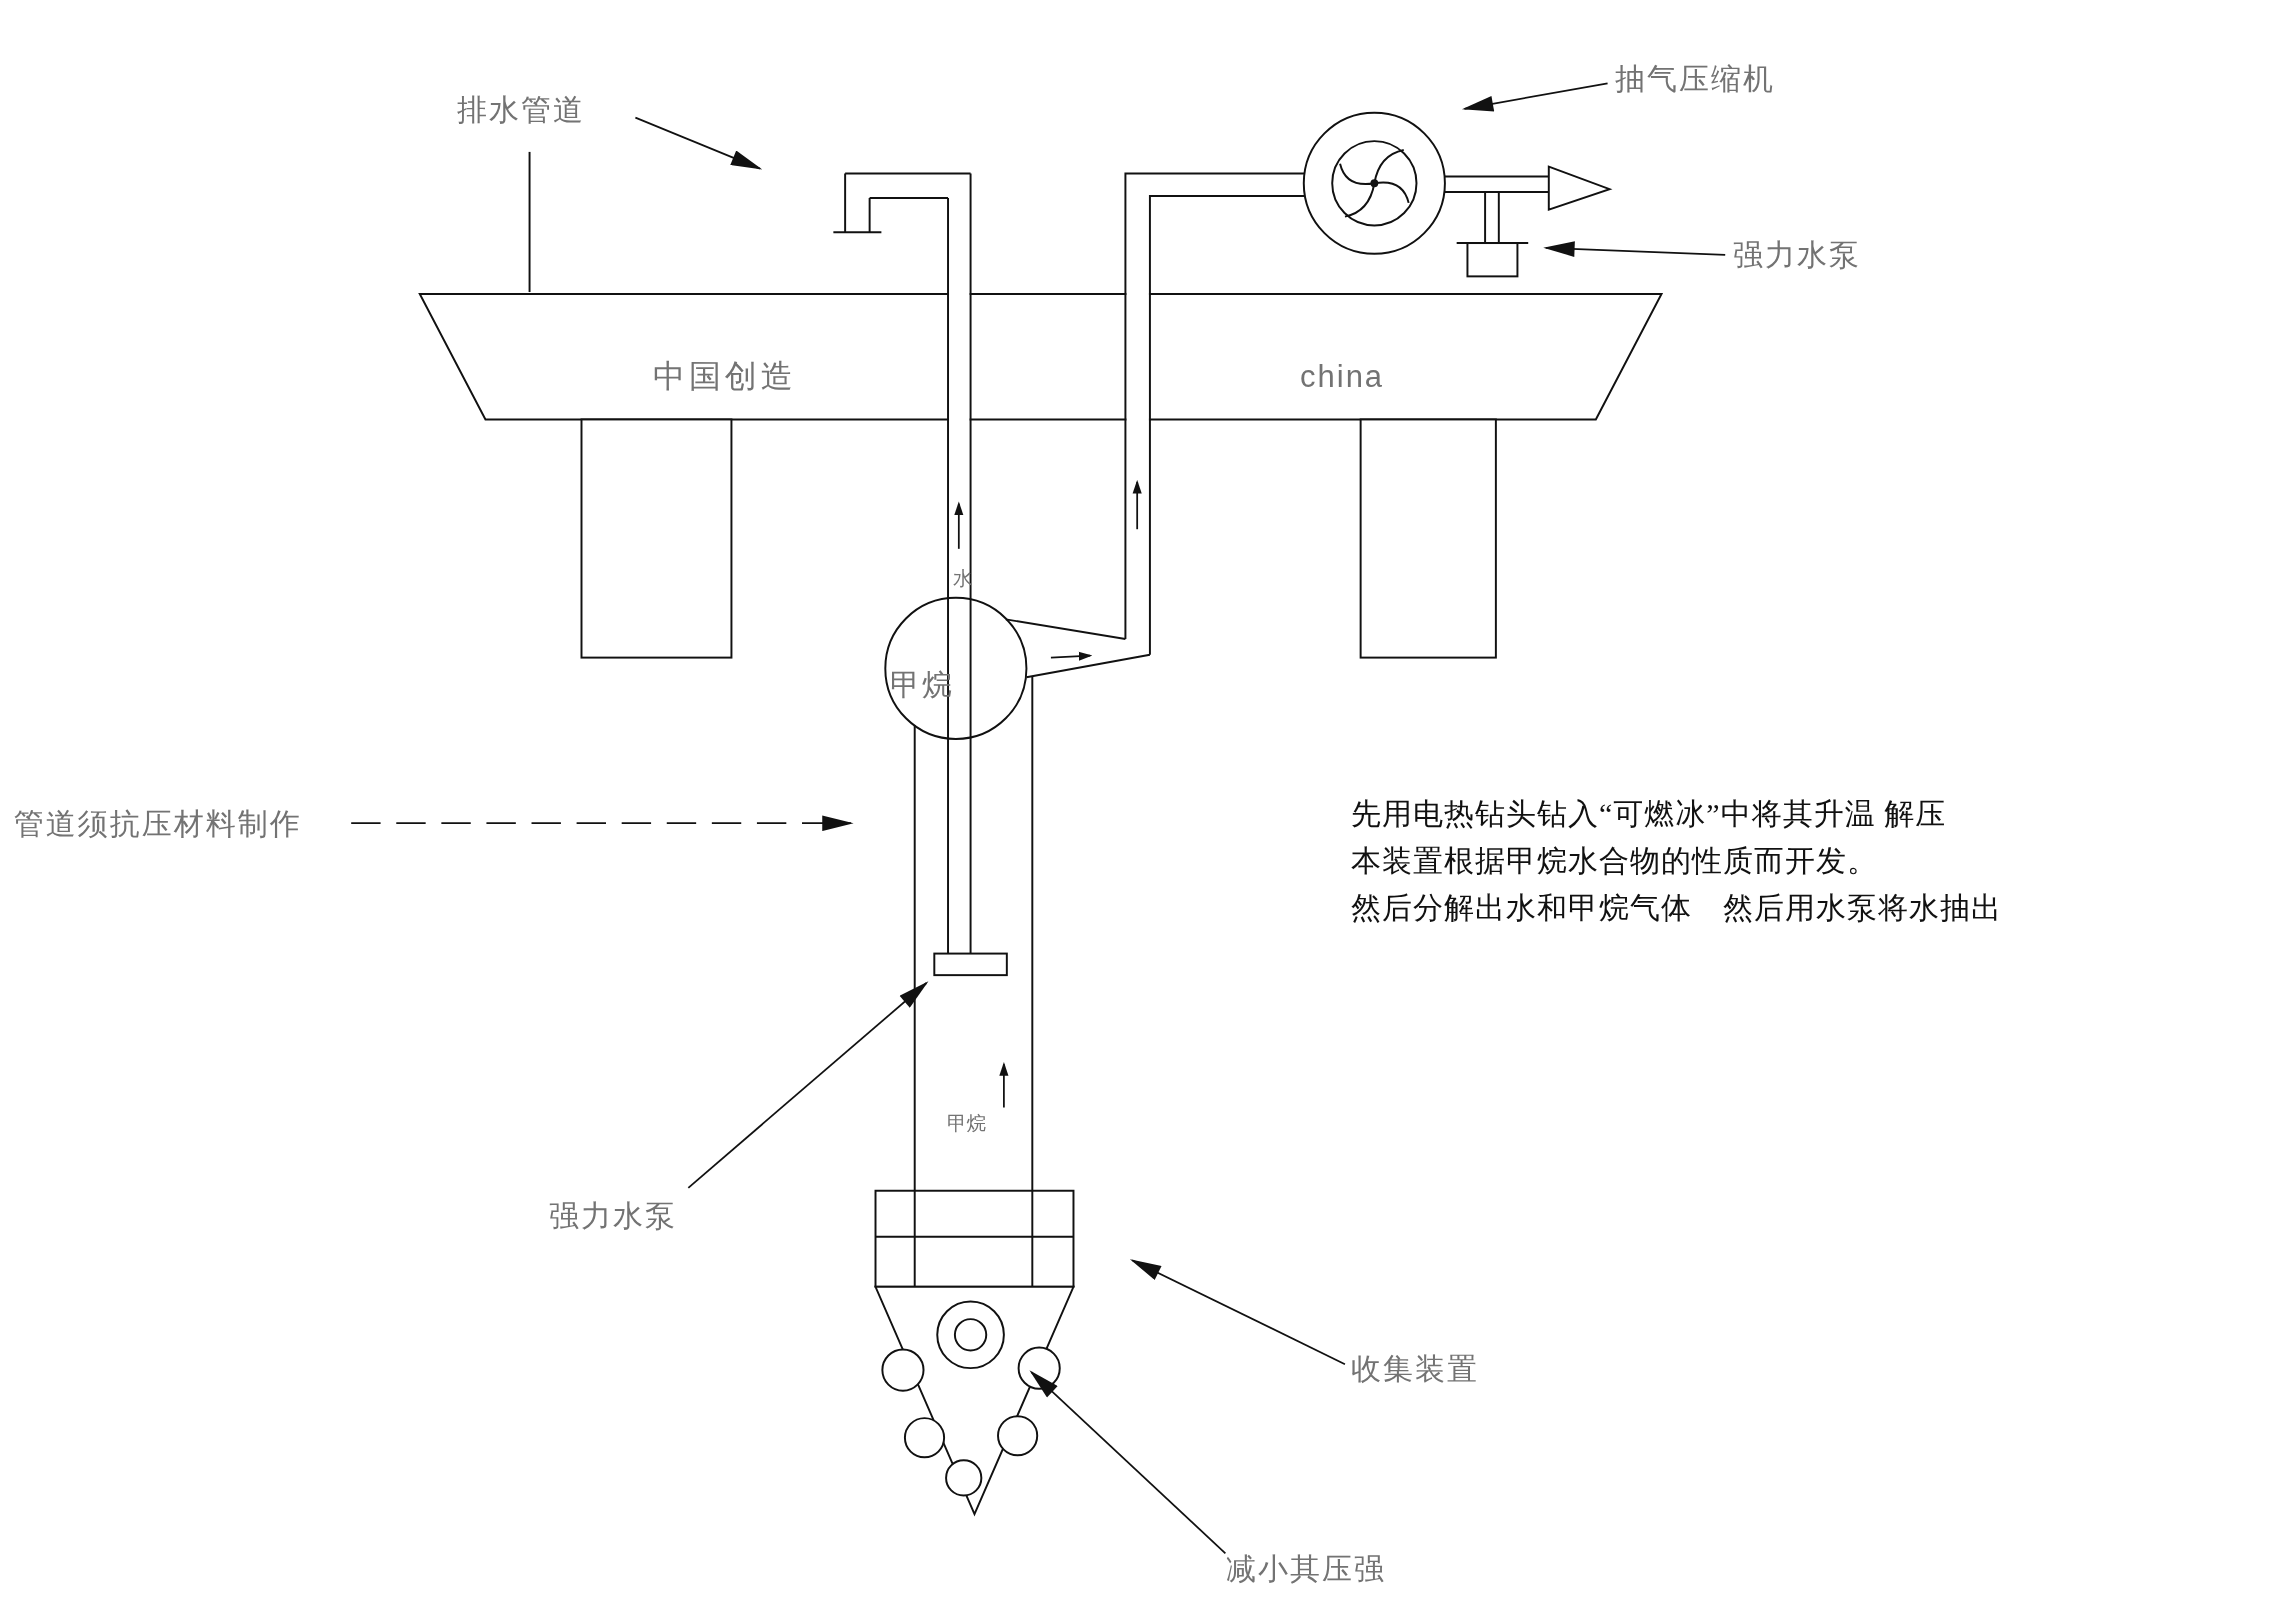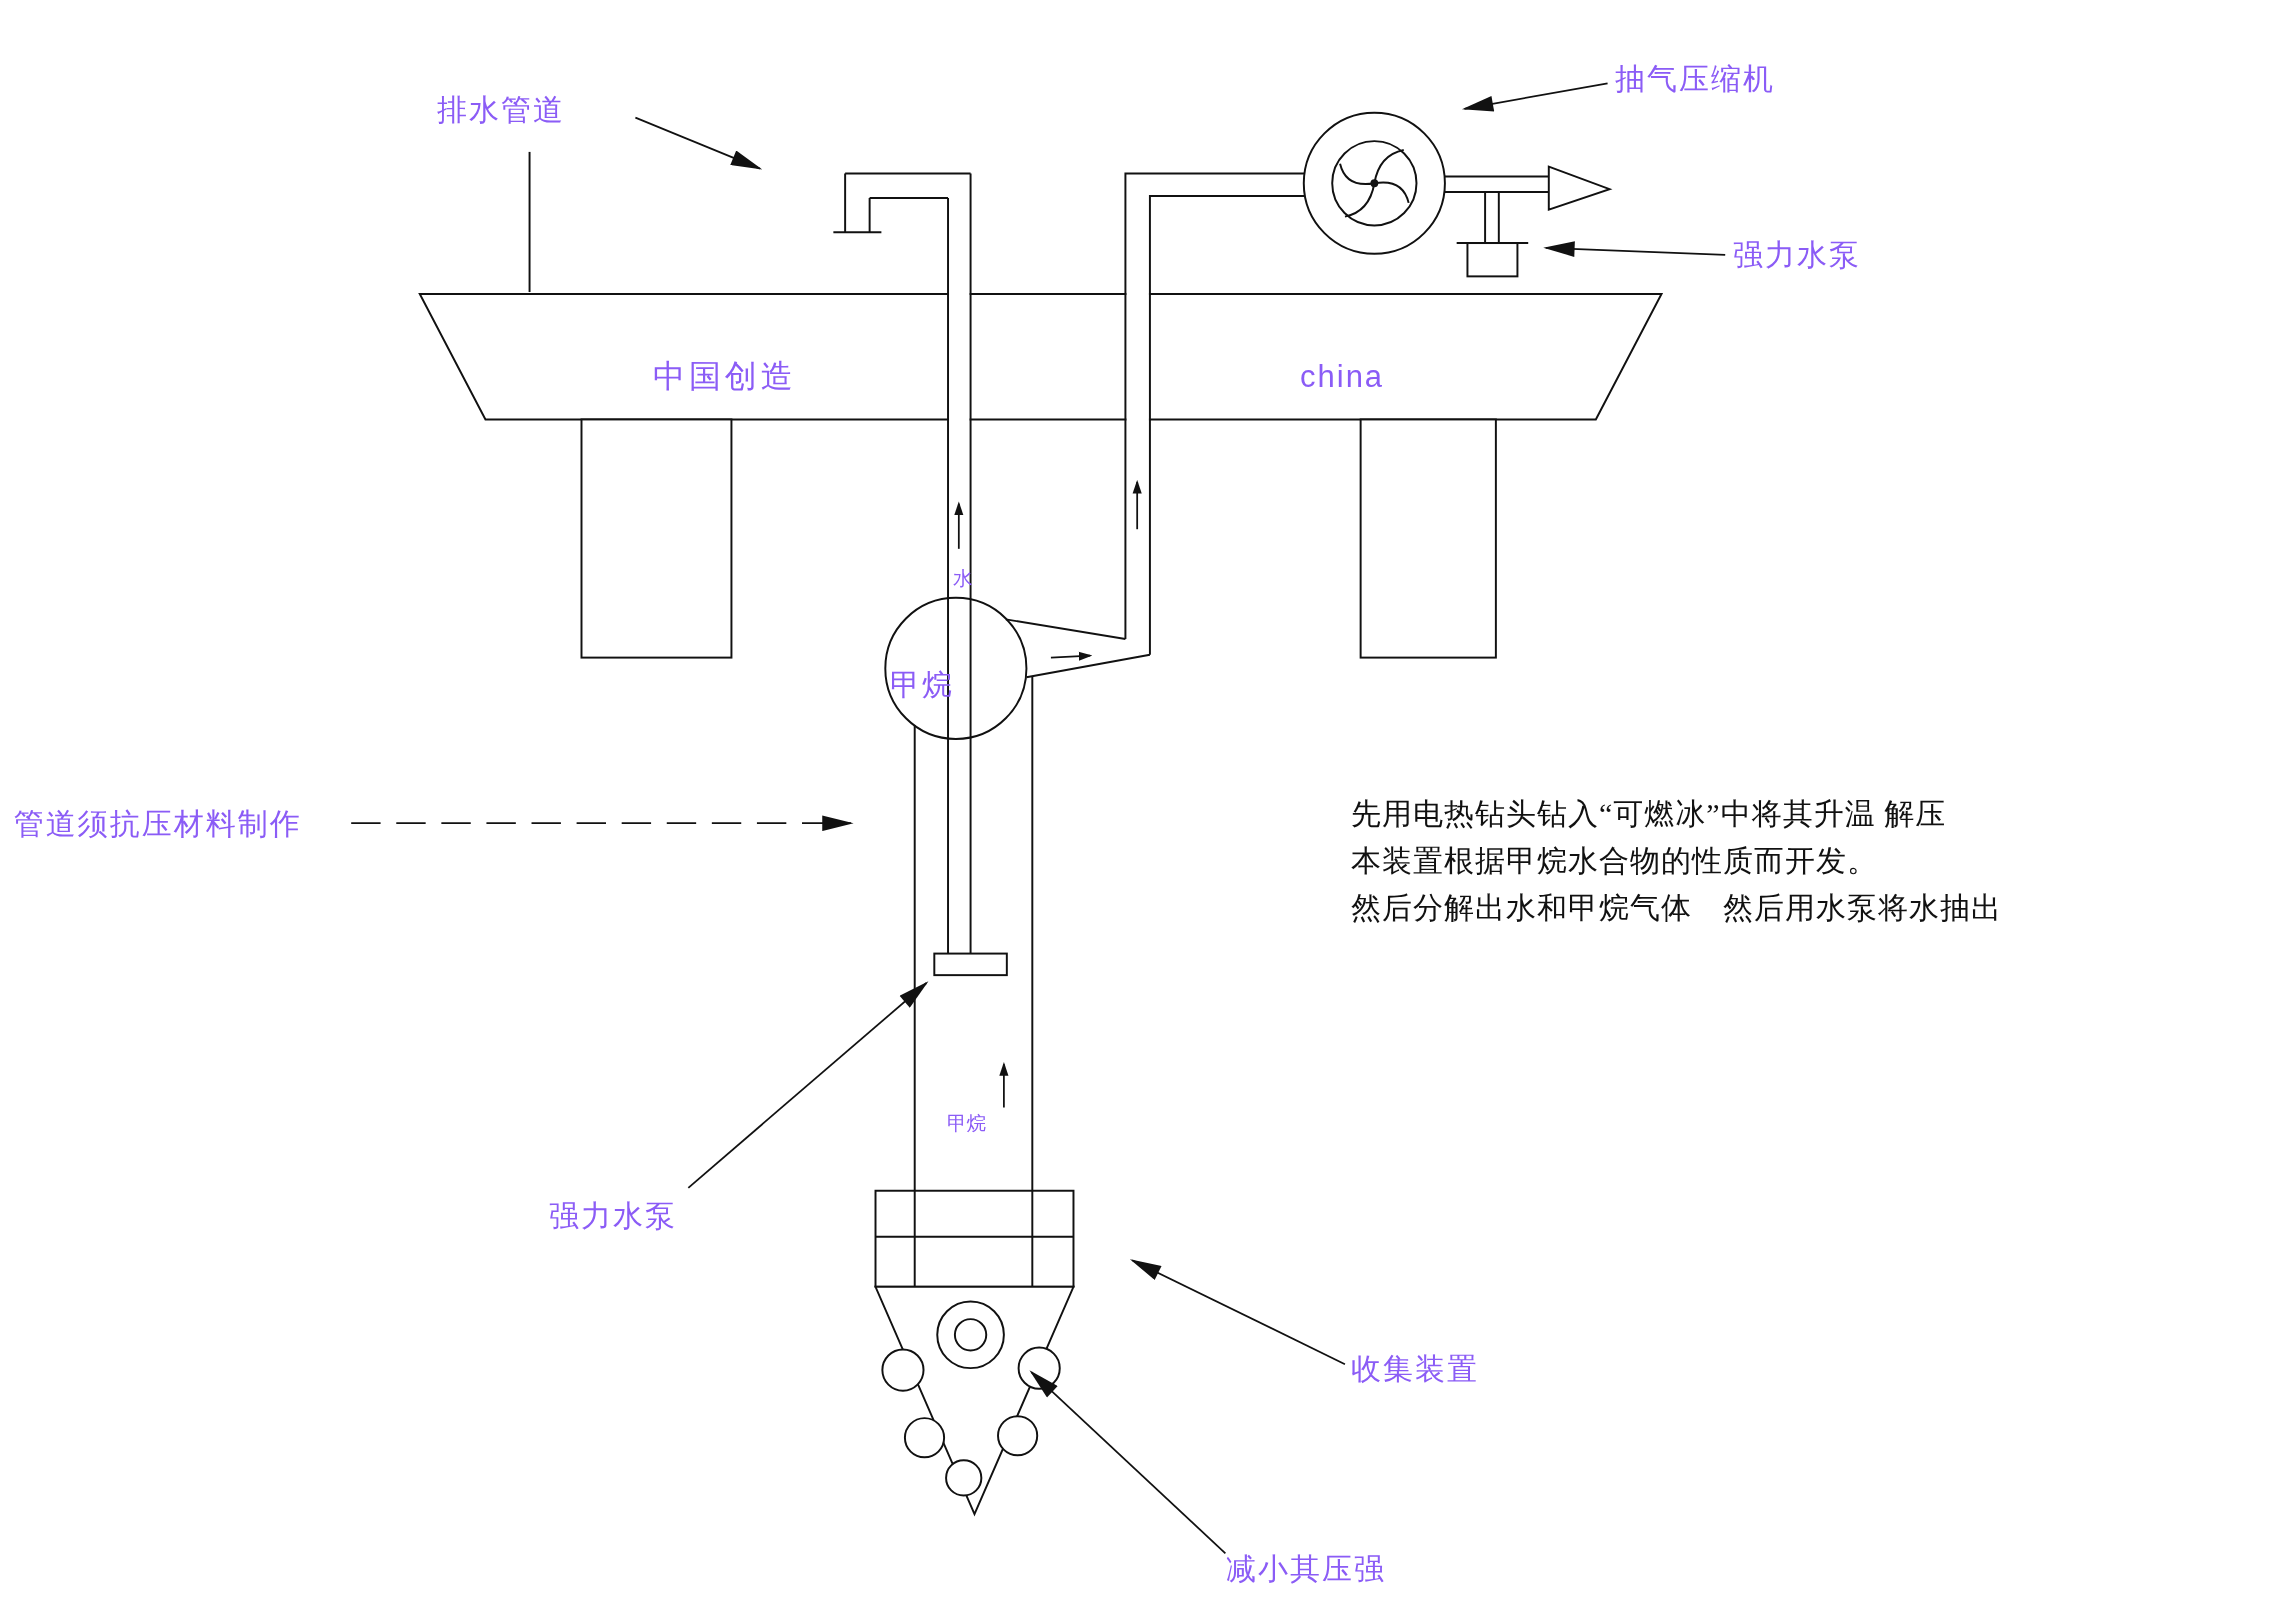--- a/index.html
+++ b/index.html
@@ -10,21 +10,21 @@
     font-family:"Liberation Serif","DejaVu Serif",serif;
     color:#111111;
     overflow:hidden;
   }
   #drawing{position:absolute;left:0;top:0;}
   .label{
     position:absolute;
     font-size:30px;
     white-space:nowrap;
     letter-spacing:2px;
-    color:#8b5cf6;
+    color:#737373;
   }
   .ship-text{font-size:32px;letter-spacing:3.9px;}
   .ship-text-en{font-family:Liberation Sans, sans-serif;font-size:31px;letter-spacing:2px;}
   .flow-label{font-size:19.6px;letter-spacing:0;}
   .desc{
     position:absolute;
     left:1351px;top:790px;
     font-size:30px;
     line-height:47px;
     letter-spacing:1px;
@@ -136,21 +136,21 @@
       <line x1="648" y1="120" x2="775" y2="172" marker-end="url(#ah)"></line>
       <line x1="1640" y1="85" x2="1494" y2="111" marker-end="url(#ah)"></line>
       <line x1="1760" y1="260" x2="1577" y2="253" marker-end="url(#ah)"></line>
       <line x1="358" y1="840" x2="868" y2="840" stroke-dasharray="30 16" marker-end="url(#ah)"></line>
       <line x1="702" y1="1212" x2="945" y2="1003" marker-end="url(#ah)"></line>
       <line x1="1372" y1="1392" x2="1155" y2="1286" marker-end="url(#ah)"></line>
       <line x1="1250" y1="1585" x2="1052" y2="1400" marker-end="url(#ah)"></line>
     </g>
   </svg>
 
-  <div class="label" style="left:437px;top:90px;">排水管道</div>
+  <div class="label" style="left:457px;top:90px;">排水管道</div>
   <div class="label" style="left:1615px;top:59px;">抽气压缩机</div>
   <div class="label" style="left:1733px;top:235px;">强力水泵</div>
   <div class="label" style="left:13.7px;top:804px;">管道须抗压材料制作</div>
   <div class="label" style="left:549px;top:1196px;">强力水泵</div>
   <div class="label" style="left:1351px;top:1349px;">收集装置</div>
   <div class="label" style="left:1226px;top:1549px;">减小其压强</div>
 
   <div class="label ship-text" style="left:653px;top:355px;">中国创造</div>
   <div class="label ship-text-en" style="left:1300px;top:359px;">china</div>
 

